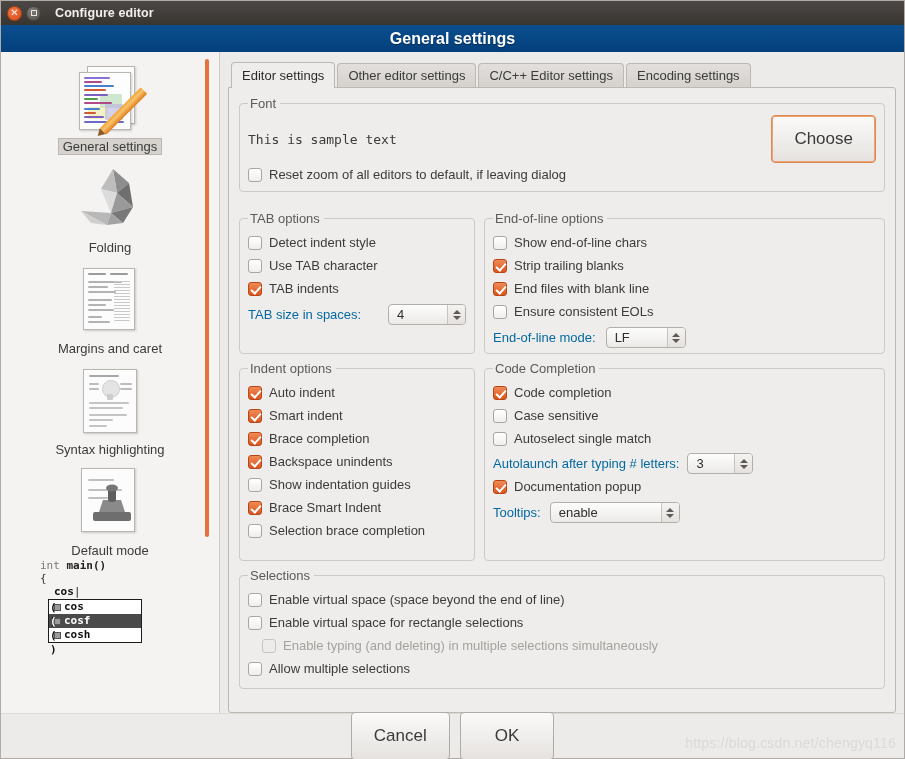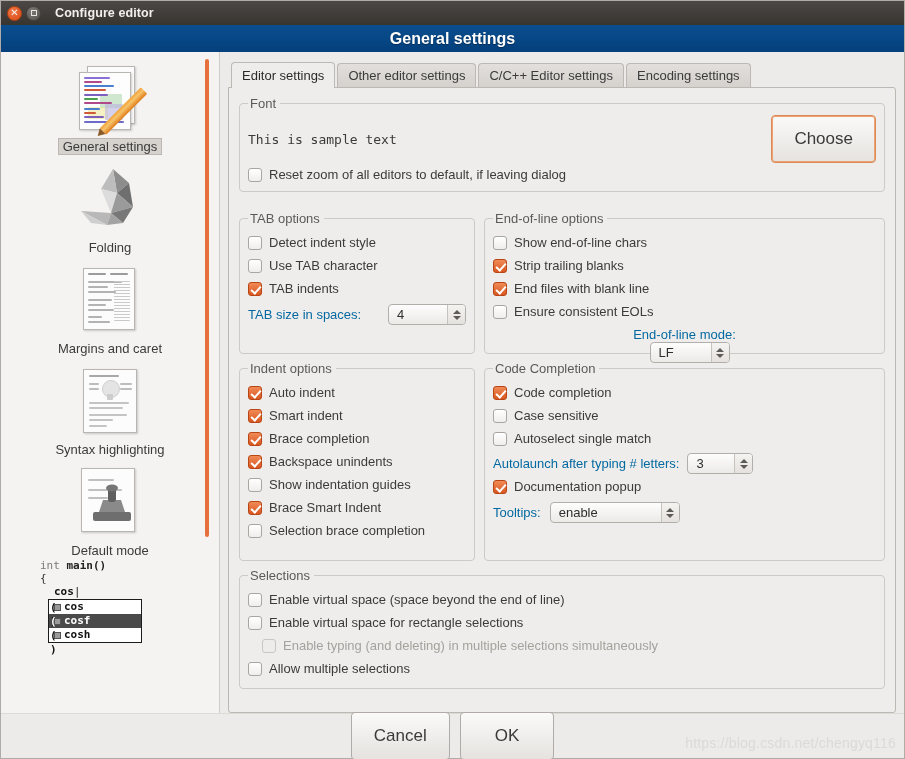--- a/index.html
+++ b/index.html
@@ -594,21 +594,21 @@
                 <span class="cb-label">Strip trailing blanks</span>
               </div>
               <div class="cb">
                 <span class="box on"></span>
                 <span class="cb-label">End files with blank line</span>
               </div>
               <div class="cb">
                 <span class="box"></span>
                 <span class="cb-label">Ensure consistent EOLs</span>
               </div>
-              <div class="row" style="margin-top:5px;flex-direction:column;">
+              <div class="row" style="margin-top:5px;">
                 <span class="fieldlabel">End-of-line mode:</span>
                 <span class="spin" style="margin-left:10px;">
                   <span class="val" style="min-width:44px;">LF</span>
                   <span class="arrows">
                     <span class="ar-up"></span>
                     <span class="ar-dn"></span>
                   </span>
                 </span>
               </div>
             </fieldset>

